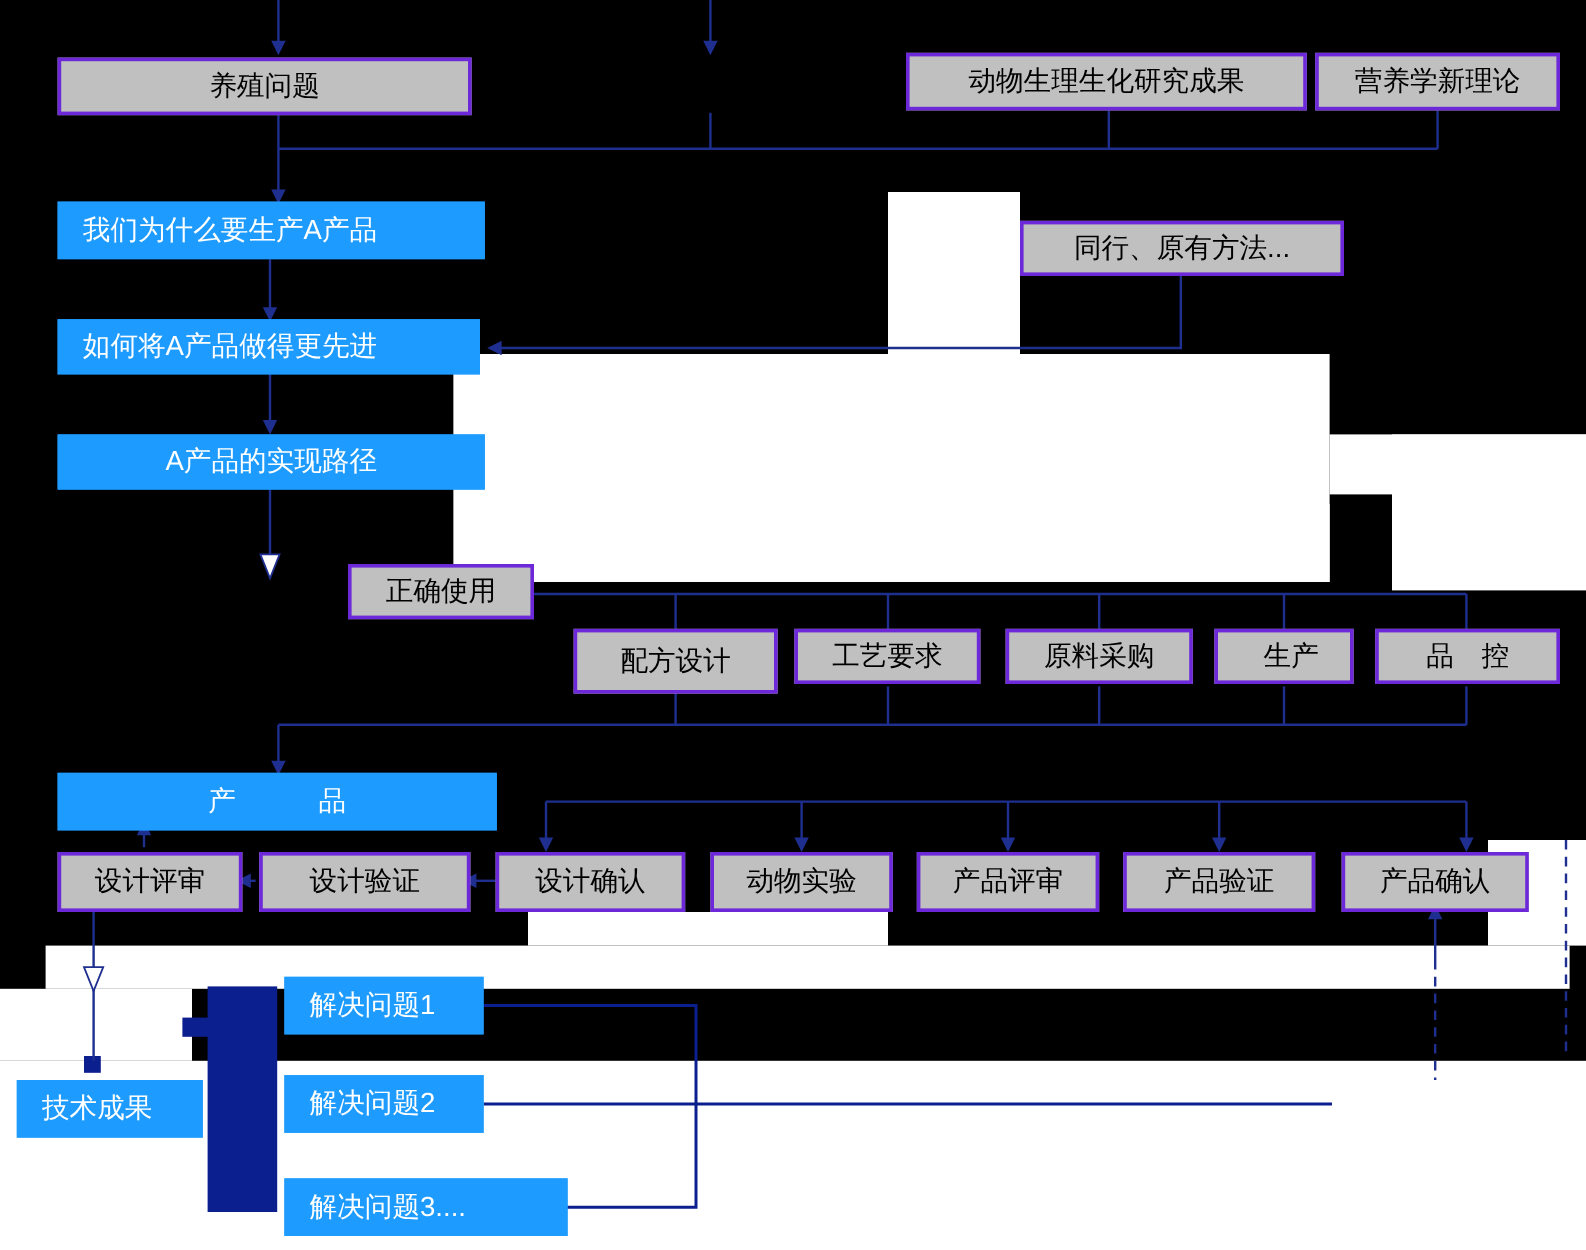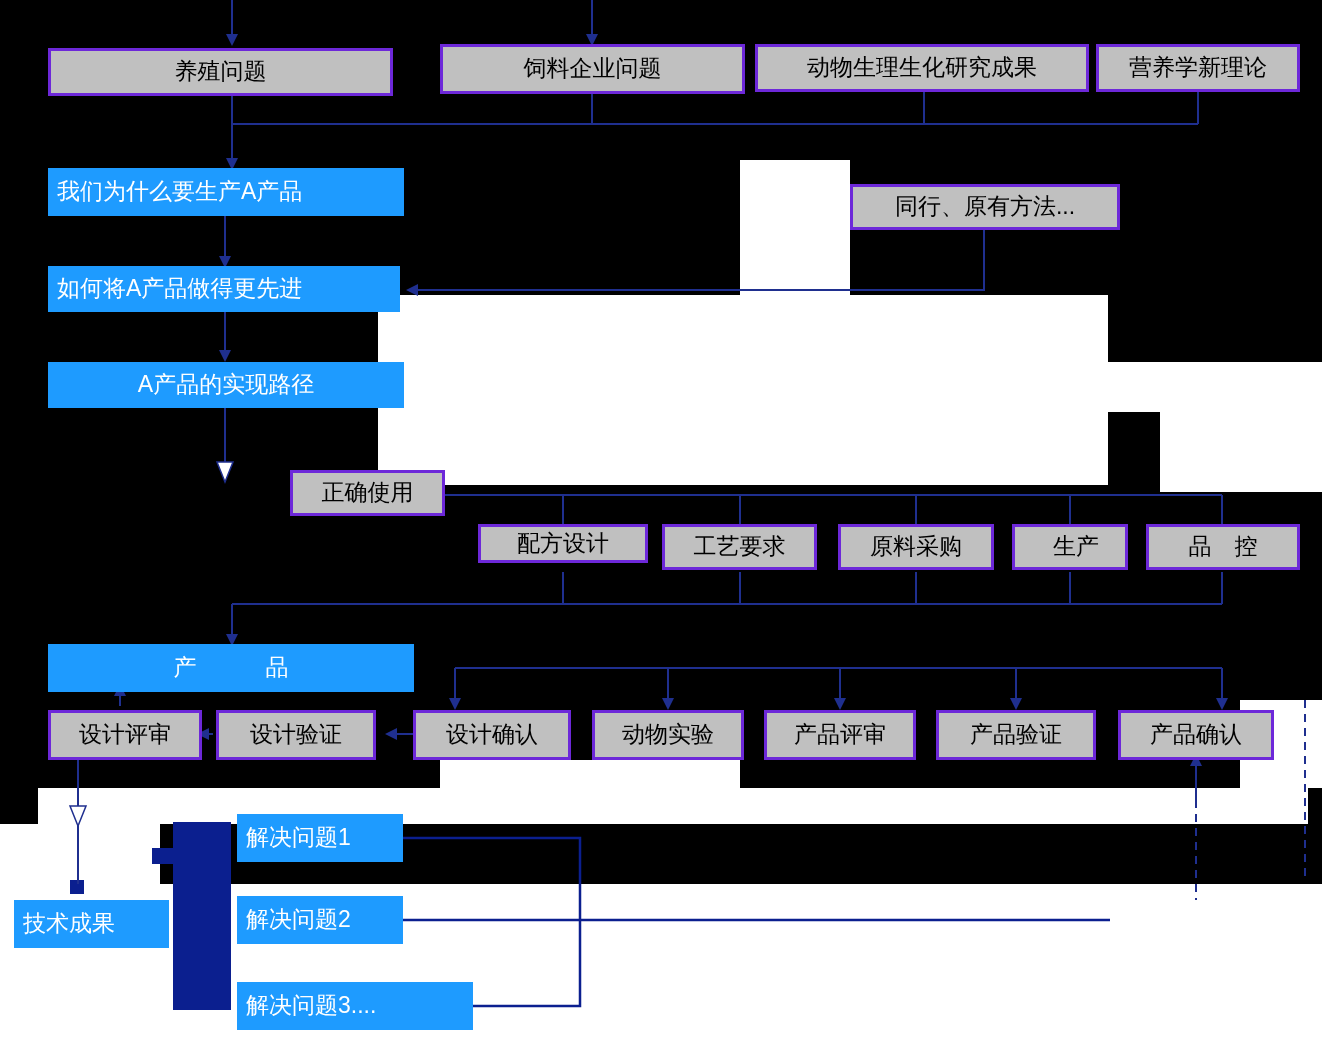--- a/index.html
+++ b/index.html
@@ -30,21 +30,21 @@
     border: 3px solid #6d28d9;
     color: #000000;
     font-size: 23px;
   }
   .blue {
     background: #1e9bff;
     border: 1px solid #1e9bff;
     color: #ffffff;
     font-size: 23px;
     justify-content: flex-start;
-    padding-left: 8px;
+    padding-left: 20px;
   }
   .blue.center {
     justify-content: center;
     padding-left: 0;
   }
   .whitebox {
     position: absolute;
     background: #ffffff;
   }
   .darkblue-box {
@@ -171,23 +171,20 @@
     <path class="line" style="stroke-dasharray:8 6;" d="M1196 800 L1196 900"></path>
     <path class="line" style="stroke-dasharray:8 6;" d="M1305 700 L1305 880"></path>
 
     <path class="line-dark" d="M403 838 L580 838 L580 1006 L470 1006"></path>
     <path class="line-dark" d="M403 920 L1110 920"></path>
   </svg>
 
   <div class="node gray" style="left:48px; top:48px; width:345px; height:48px;">
     <span>养殖问题</span>
   </div>
-  <div class="node gray" style="left:440px; top:44px; width:305px; height:50px;">
-    <span>饲料企业问题</span>
-  </div>
   <div class="node gray" style="left:755px; top:44px; width:334px; height:48px;">
     <span>动物生理生化研究成果</span>
   </div>
   <div class="node gray" style="left:1096px; top:44px; width:204px; height:48px;">
     <span>营养学新理论</span>
   </div>
 
   <div class="node blue" style="left:48px; top:168px; width:356px; height:48px;">
     <span>我们为什么要生产A产品</span>
   </div>
@@ -199,21 +196,21 @@
   </div>
 
   <div class="node gray" style="left:850px; top:184px; width:270px; height:46px;">
     <span>同行、原有方法...</span>
   </div>
 
   <div class="node gray" style="left:290px; top:470px; width:155px; height:46px;">
     <span>正确使用</span>
   </div>
 
-  <div class="node gray" style="left:478px; top:524px; width:170px; height:39px;">
+  <div class="node gray" style="left:478px; top:524px; width:170px; height:54px;">
     <span>配方设计</span>
   </div>
   <div class="node gray" style="left:662px; top:524px; width:155px; height:46px;">
     <span>工艺要求</span>
   </div>
   <div class="node gray" style="left:838px; top:524px; width:156px; height:46px;">
     <span>原料采购</span>
   </div>
   <div class="node gray" style="left:1012px; top:524px; width:116px; height:46px;padding-left:12px;">
     <span>生产</span>
@@ -222,21 +219,21 @@
     <span>品　控</span>
   </div>
 
   <div class="node blue center" style="left:48px; top:644px; width:366px; height:48px;">
     <span>产　　　品</span>
   </div>
 
   <div class="node gray" style="left:48px; top:710px; width:154px; height:50px;">
     <span>设计评审</span>
   </div>
-  <div class="node gray" style="left:216px; top:710px; width:160px; height:50px;">
+  <div class="node gray" style="left:216px; top:710px; width:176px; height:50px;">
     <span>设计验证</span>
   </div>
   <div class="node gray" style="left:413px; top:710px; width:158px; height:50px;">
     <span>设计确认</span>
   </div>
   <div class="node gray" style="left:592px; top:710px; width:152px; height:50px;">
     <span>动物实验</span>
   </div>
   <div class="node gray" style="left:764px; top:710px; width:152px; height:50px;">
     <span>产品评审</span>

